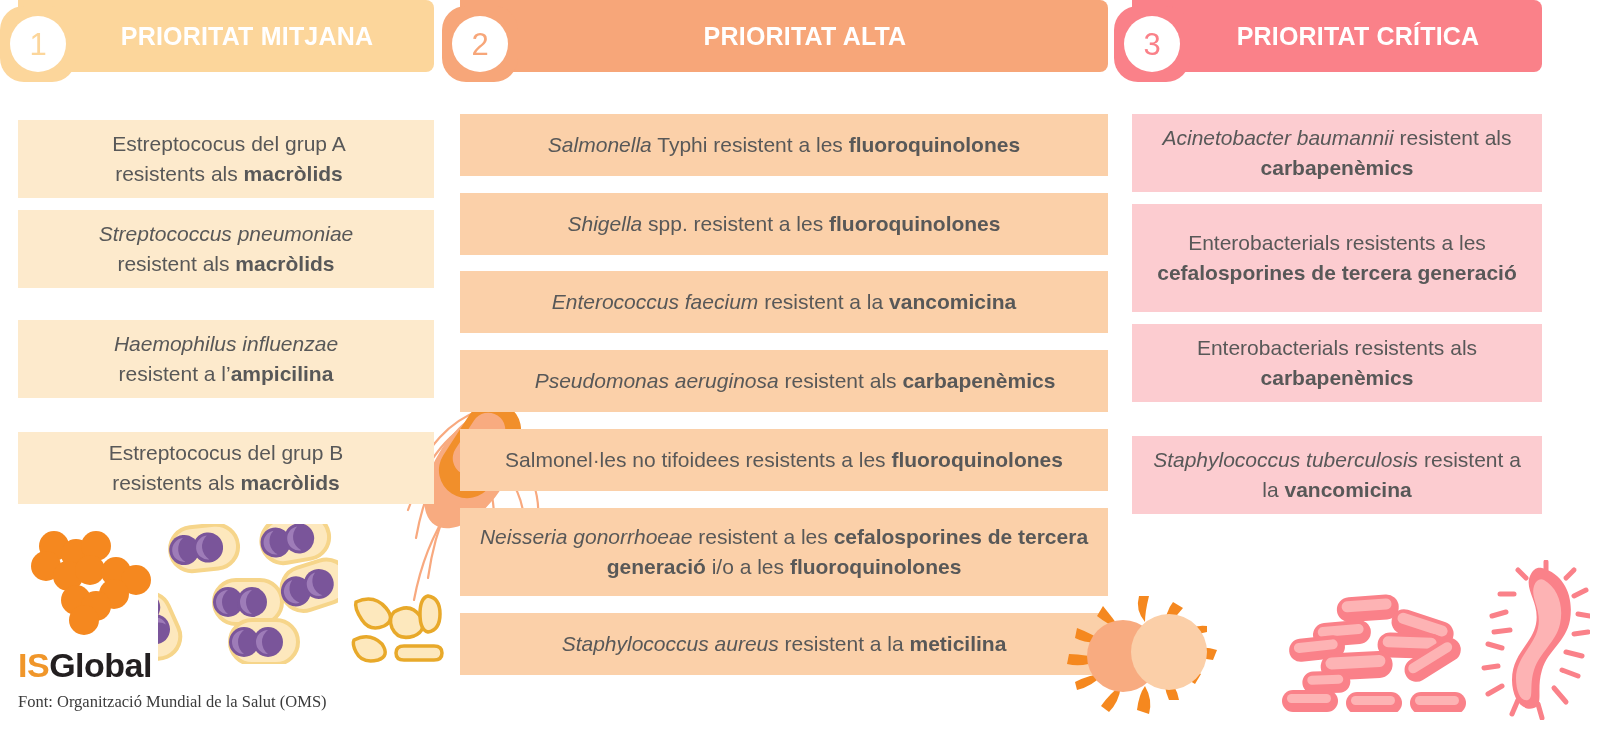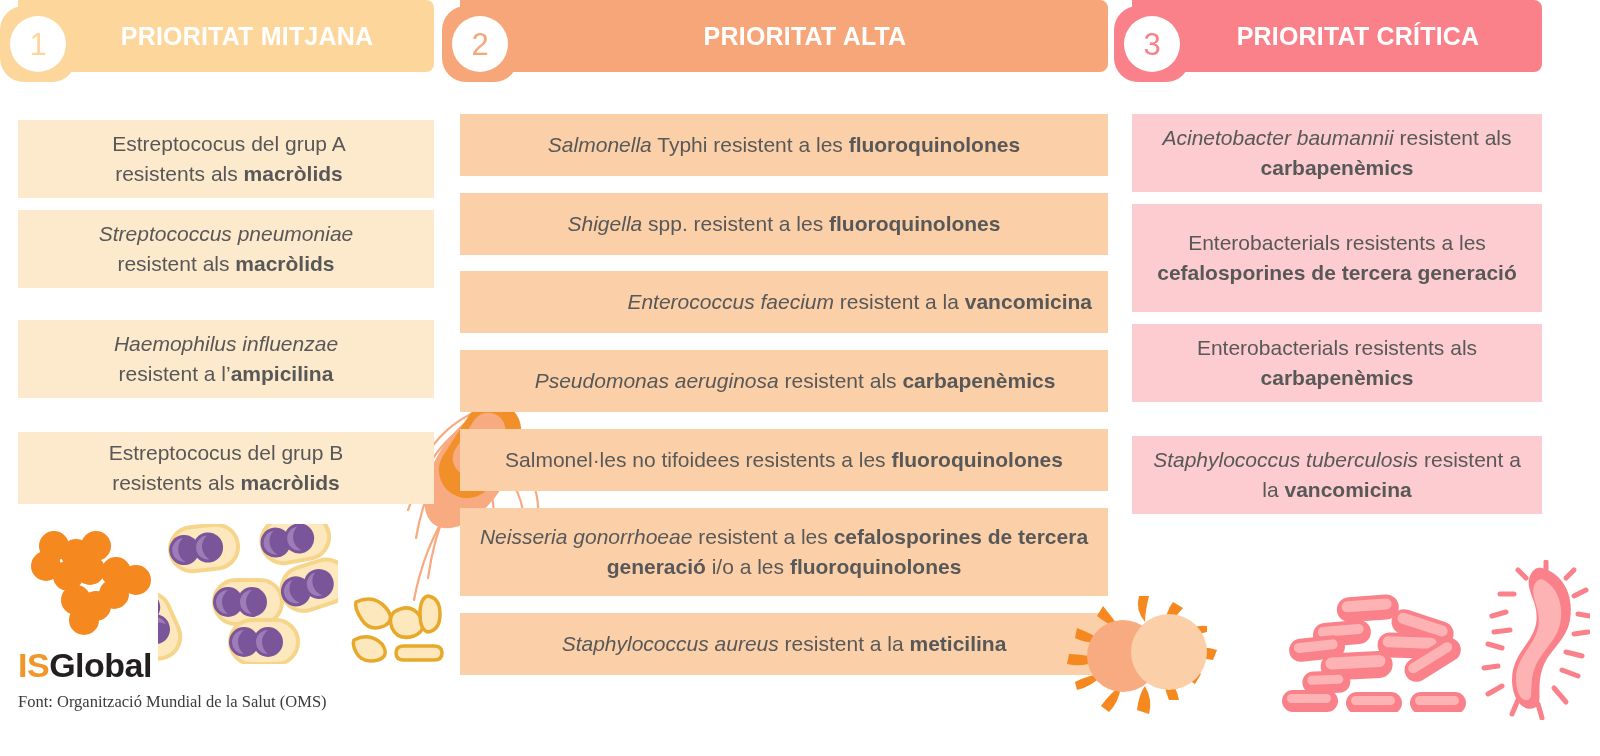--- a/index.html
+++ b/index.html
@@ -147,21 +147,21 @@
       </div>
       <div class="col-header-title">PRIORITAT ALTA</div>
     </div>
     <div class="cards">
       <div class="card" style="top:42px; height:62px;">
         <div class="card-text"><i>Salmonella</i> Typhi resistent a les <b>fluoroquinolones</b></div>
       </div>
       <div class="card" style="top:121px; height:62px;">
         <div class="card-text"><i>Shigella</i> spp. resistent a les <b>fluoroquinolones</b></div>
       </div>
-      <div class="card" style="top:199px; height:62px;justify-content:flex-end;">
+      <div class="card" style="top:199px; height:62px;">
         <div class="card-text"><i>Enterococcus faecium</i> resistent a la <b>vancomicina</b></div>
       </div>
       <div class="card" style="top:278px; height:62px;padding-left:38px;">
         <div class="card-text"><i>Pseudomonas aeruginosa</i> resistent als <b>carbapenèmics</b></div>
       </div>
       <div class="card" style="top:357px; height:62px;">
         <div class="card-text">Salmonel·les no tifoidees resistents a les <b>fluoroquinolones</b></div>
       </div>
       <div class="card" style="top:436px; height:88px;">
         <div class="card-text"><i>Neisseria gonorrhoeae</i> resistent a les <b>cefalosporines de tercera generació</b> i/o a les <b>fluoroquinolones</b></div>

